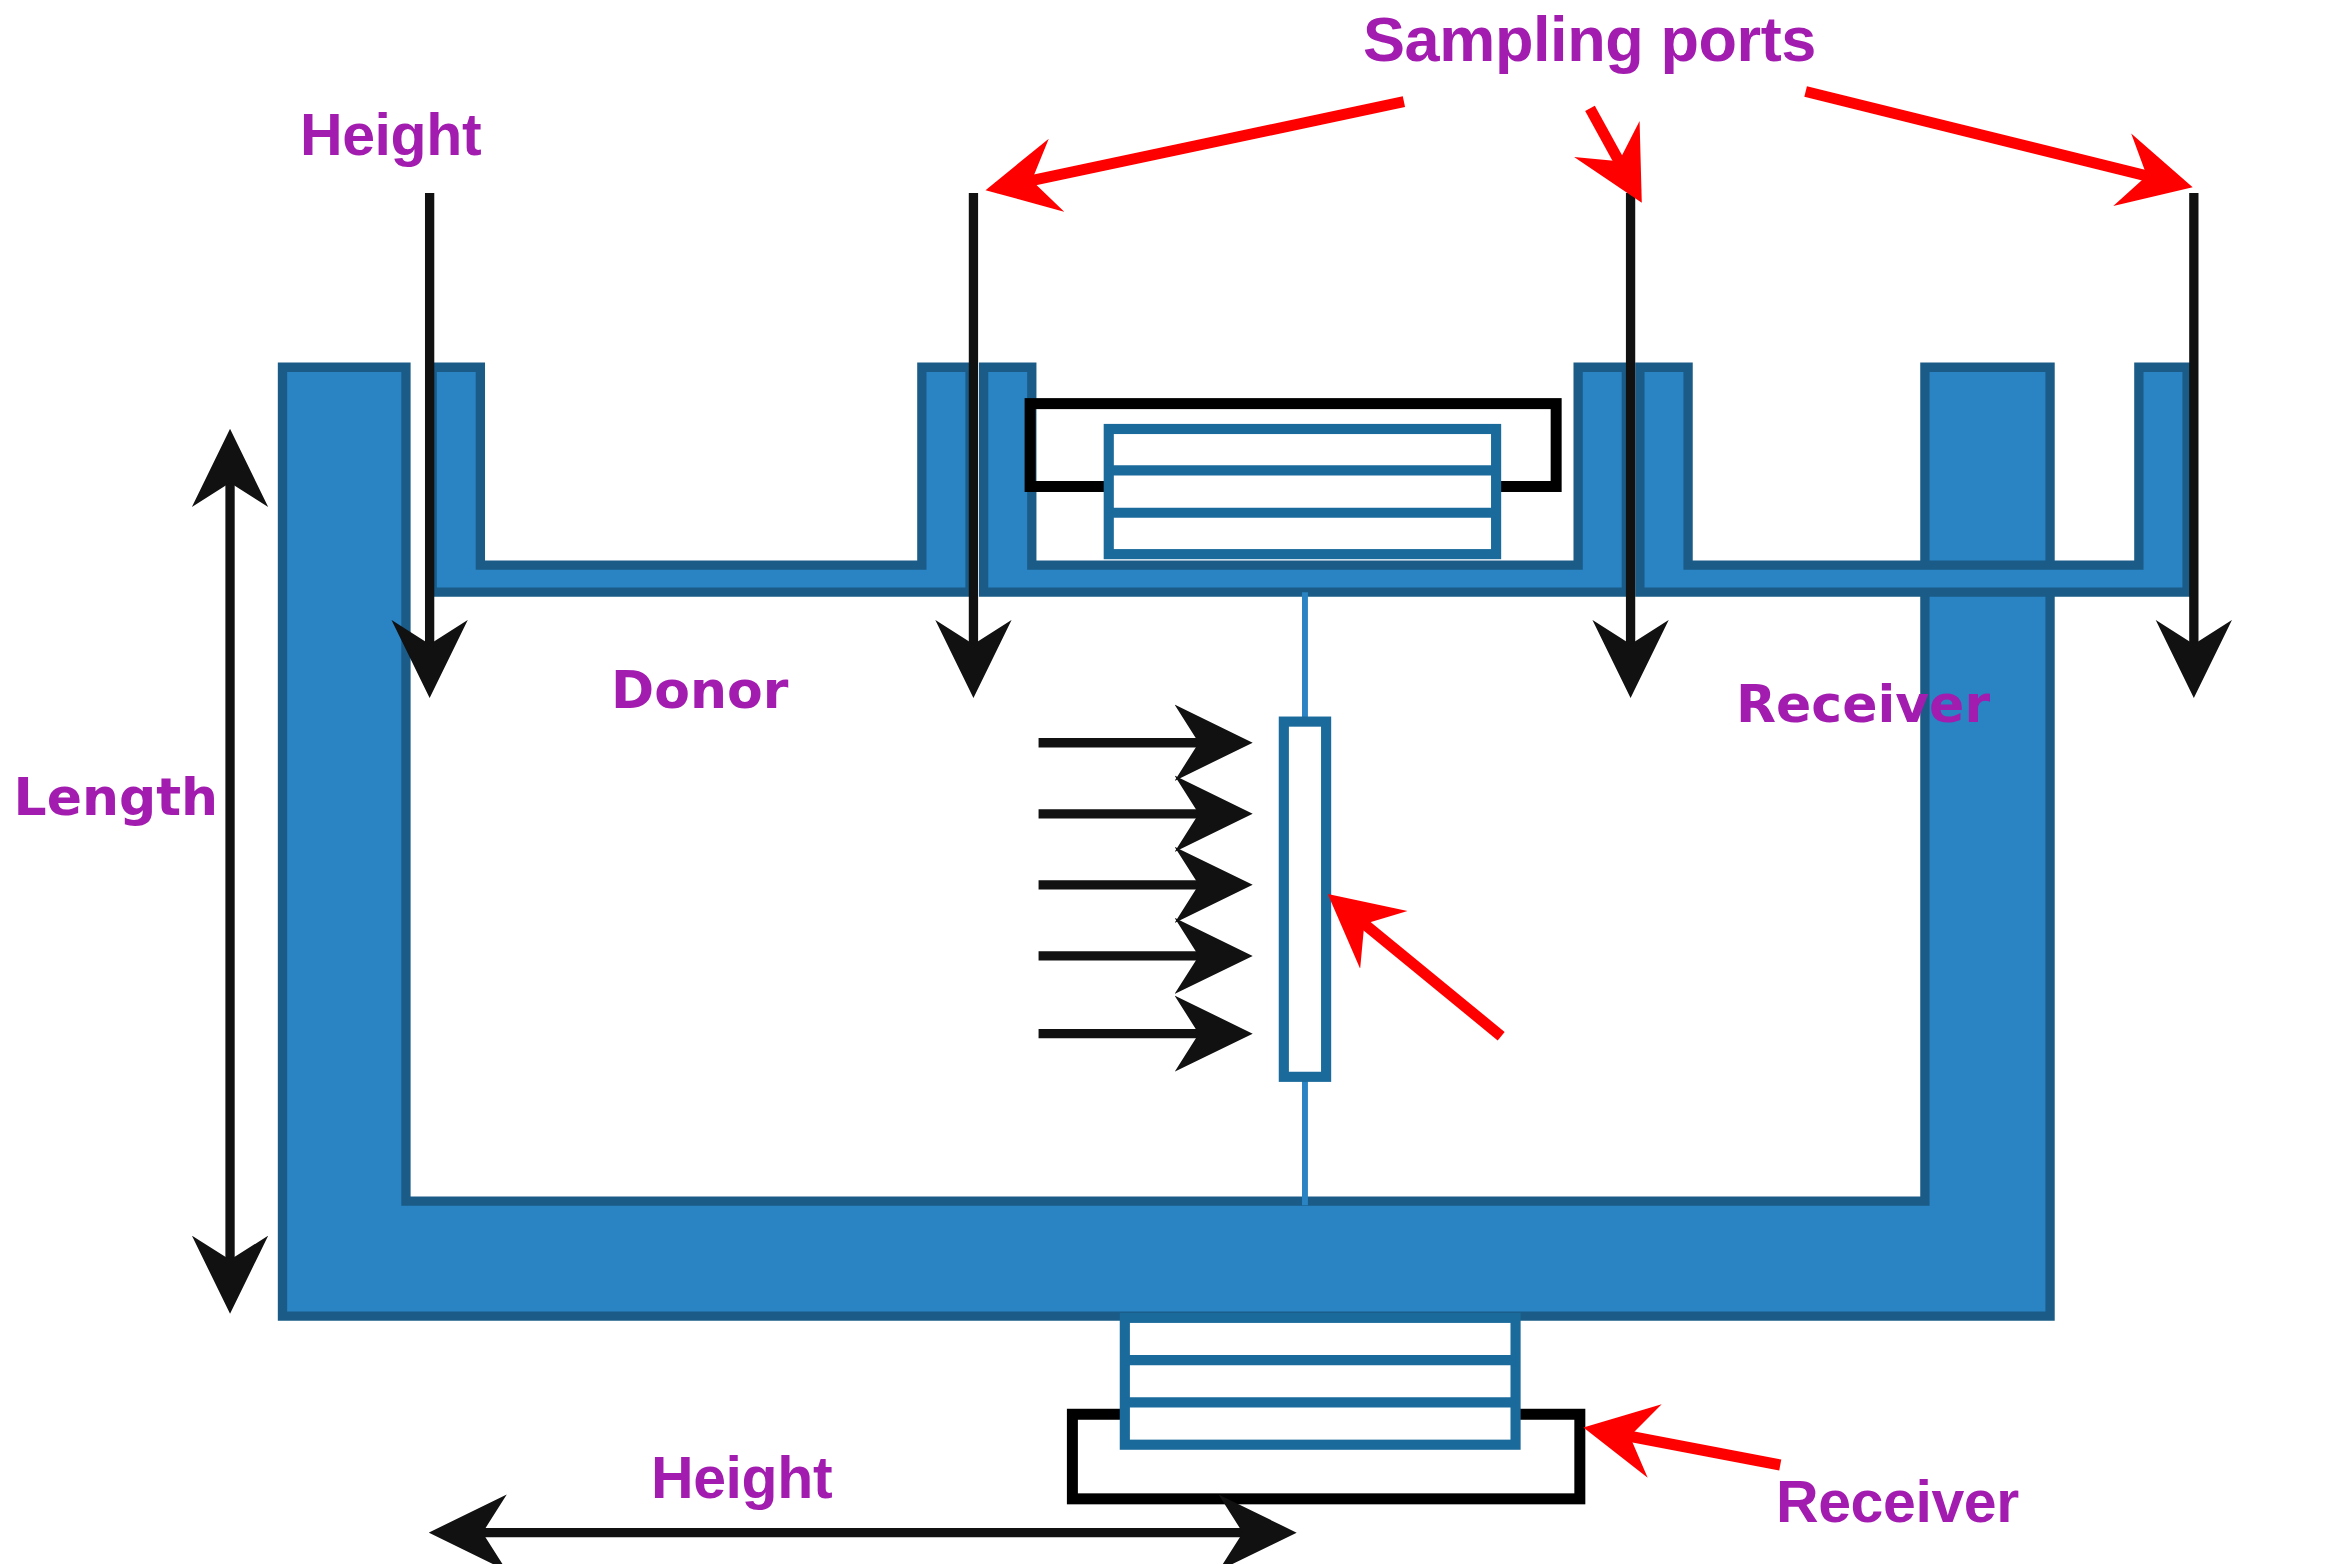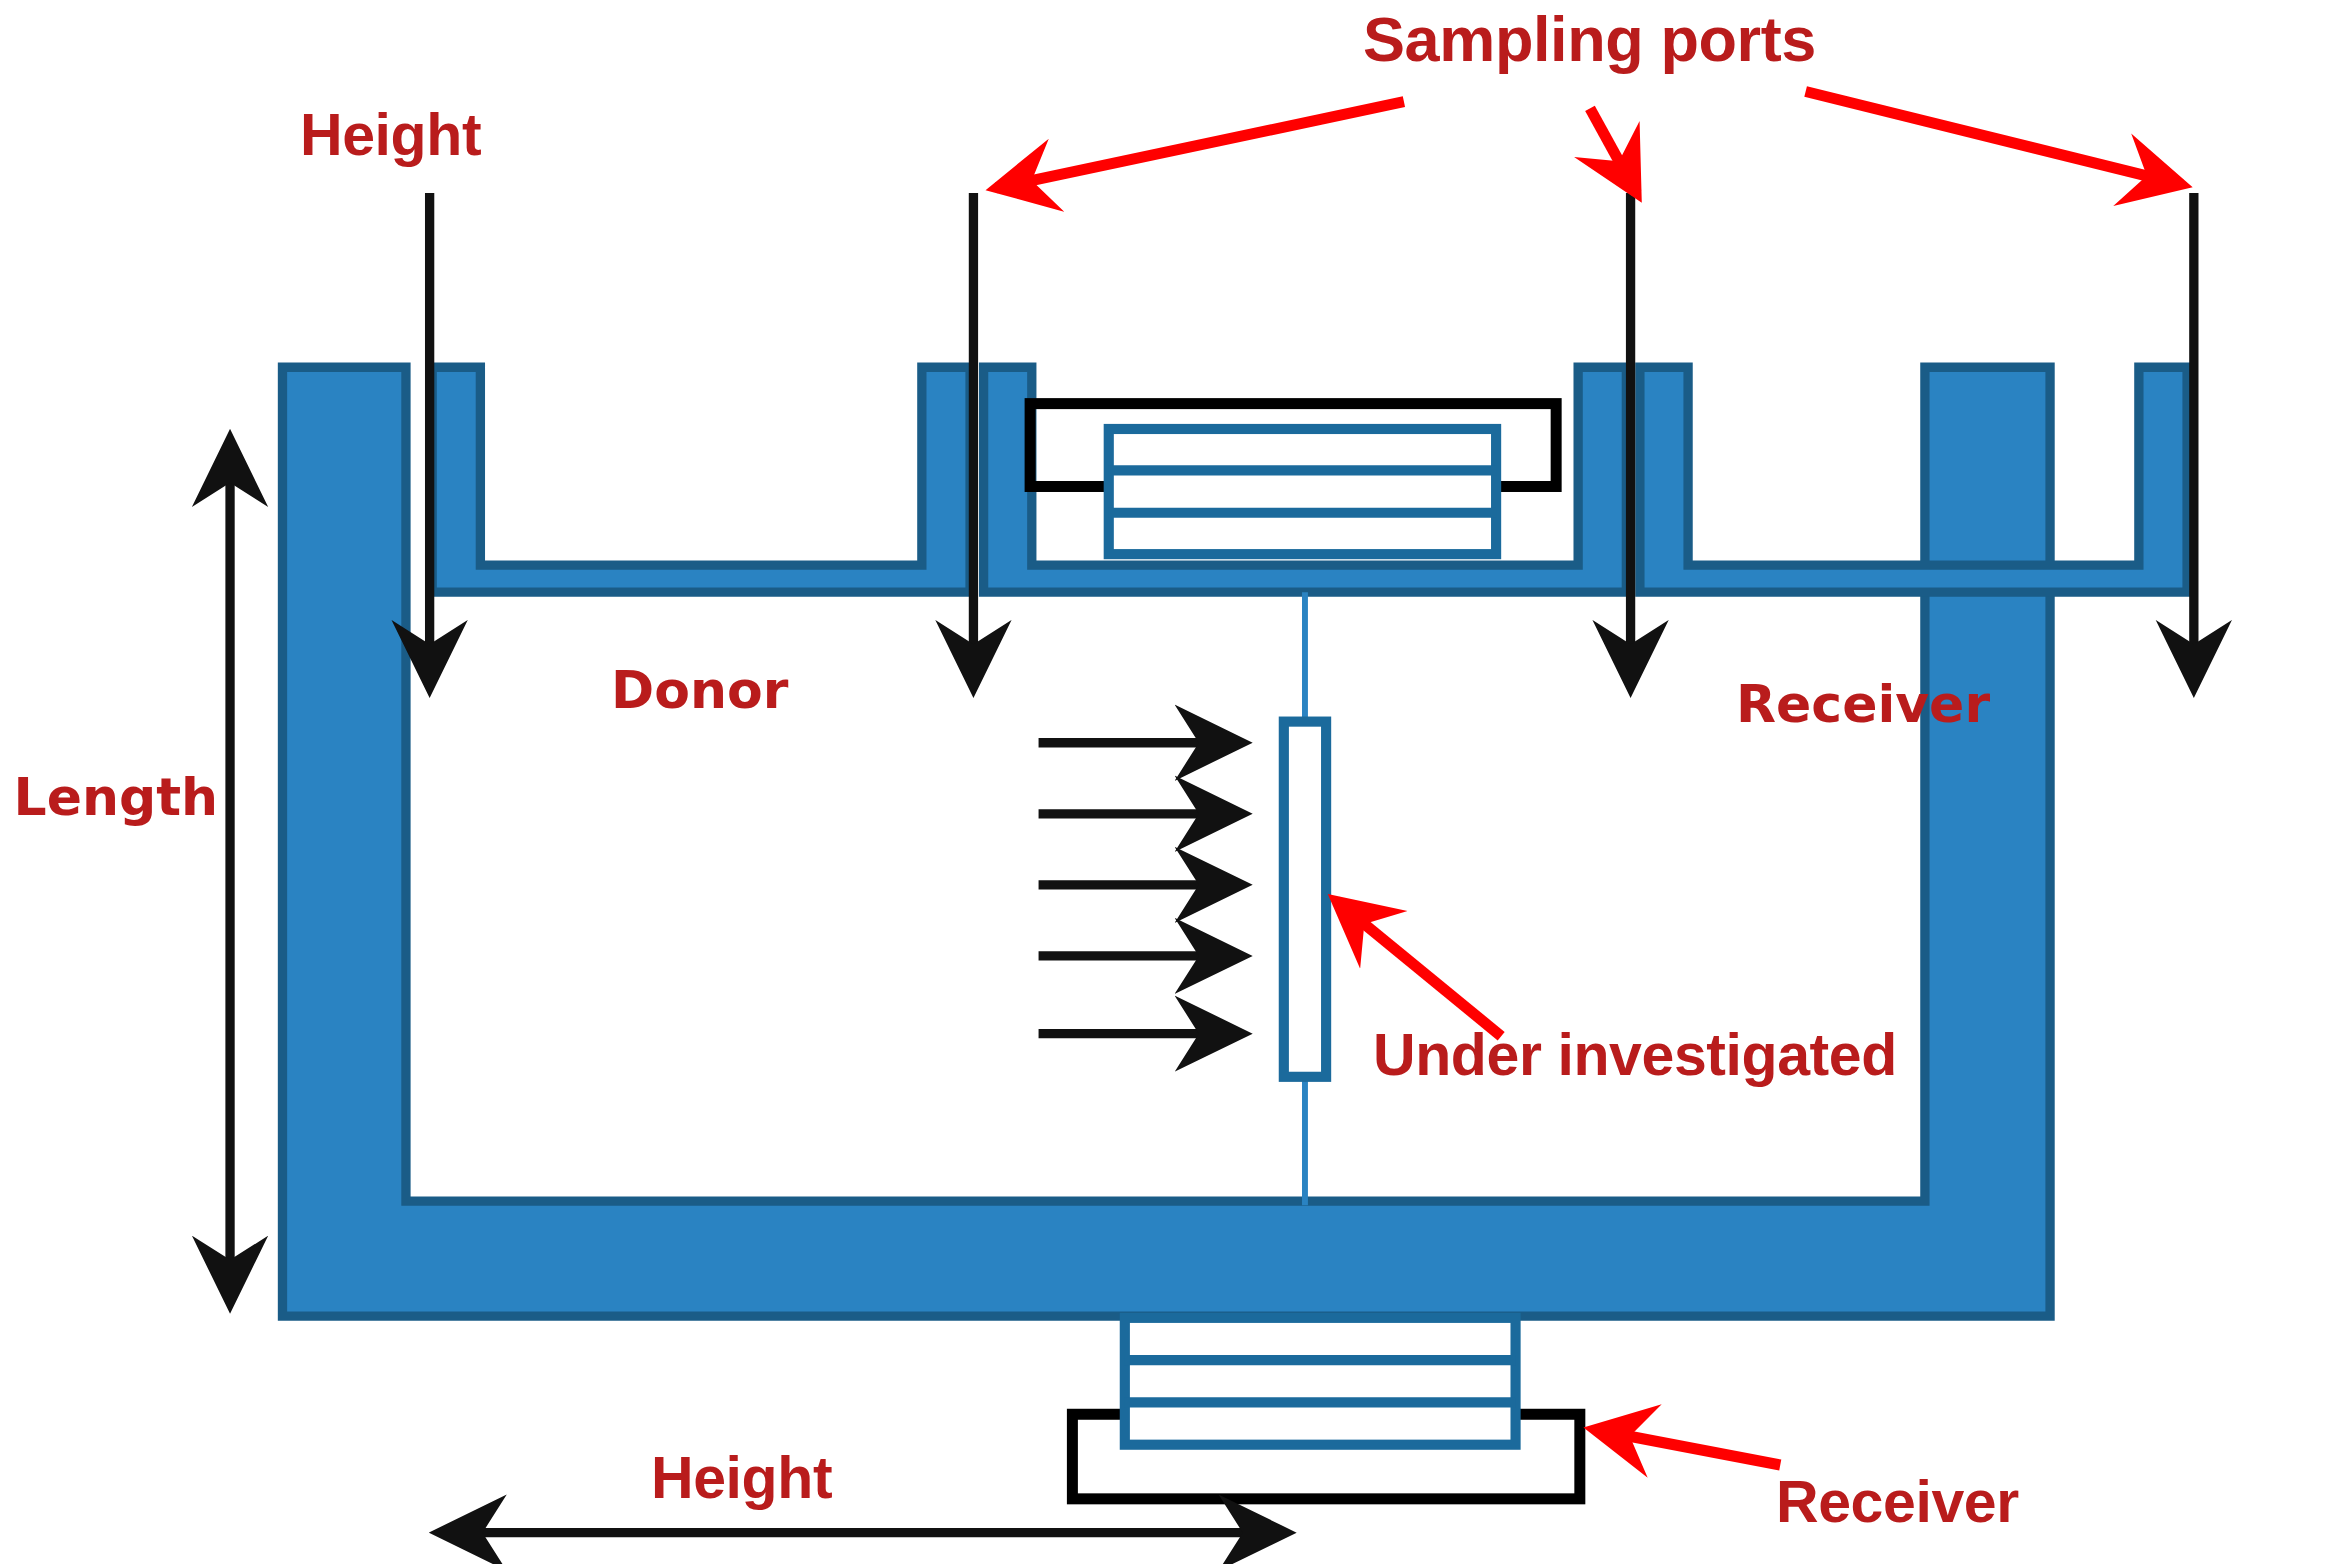--- a/index.html
+++ b/index.html
@@ -19,21 +19,21 @@
   }
   #diagram-svg {
     position: absolute;
     left: 0;
     top: 0;
     width: 2330px;
     height: 1565px;
   }
   .lbl {
     position: absolute;
-    color: #b91c1c;
+    color: #a21caf;
     font-weight: bold;
     white-space: pre;
     line-height: 1.04;
     letter-spacing: -0.4px;
   }
   .lbl-narrow {
     font-family: "Liberation Sans Narrow", "Liberation Sans", sans-serif;
     transform-origin: left top;
   }
   .lbl-wide {
@@ -146,17 +146,16 @@
   <div class="lbl lbl-wide" style="left:611px; top:663px; font-size:52px; letter-spacing:0px;">Donor</div>
 
   <div class="lbl lbl-wide" style="left:1736px; top:677px; font-size:52px; letter-spacing:0px;">Receiver</div>
 
   <div class="lbl lbl-wide" style="left:13.5px; top:770px; font-size:52px; letter-spacing:0px;">Length</div>
 
   <div class="lbl lbl-narrow" style="left:651px; top:1448px; font-size:59px;">Height</div>
 
   <div class="lbl lbl-narrow" style="left:1776px; top:1472px; font-size:59px;">Receiver</div>
 
-  <div class="lbl lbl-narrow" style="left:1373px; top:1025px; font-size:59px;">Under investigated</div>
 
 
 </div>
 
 
 </body></html>

